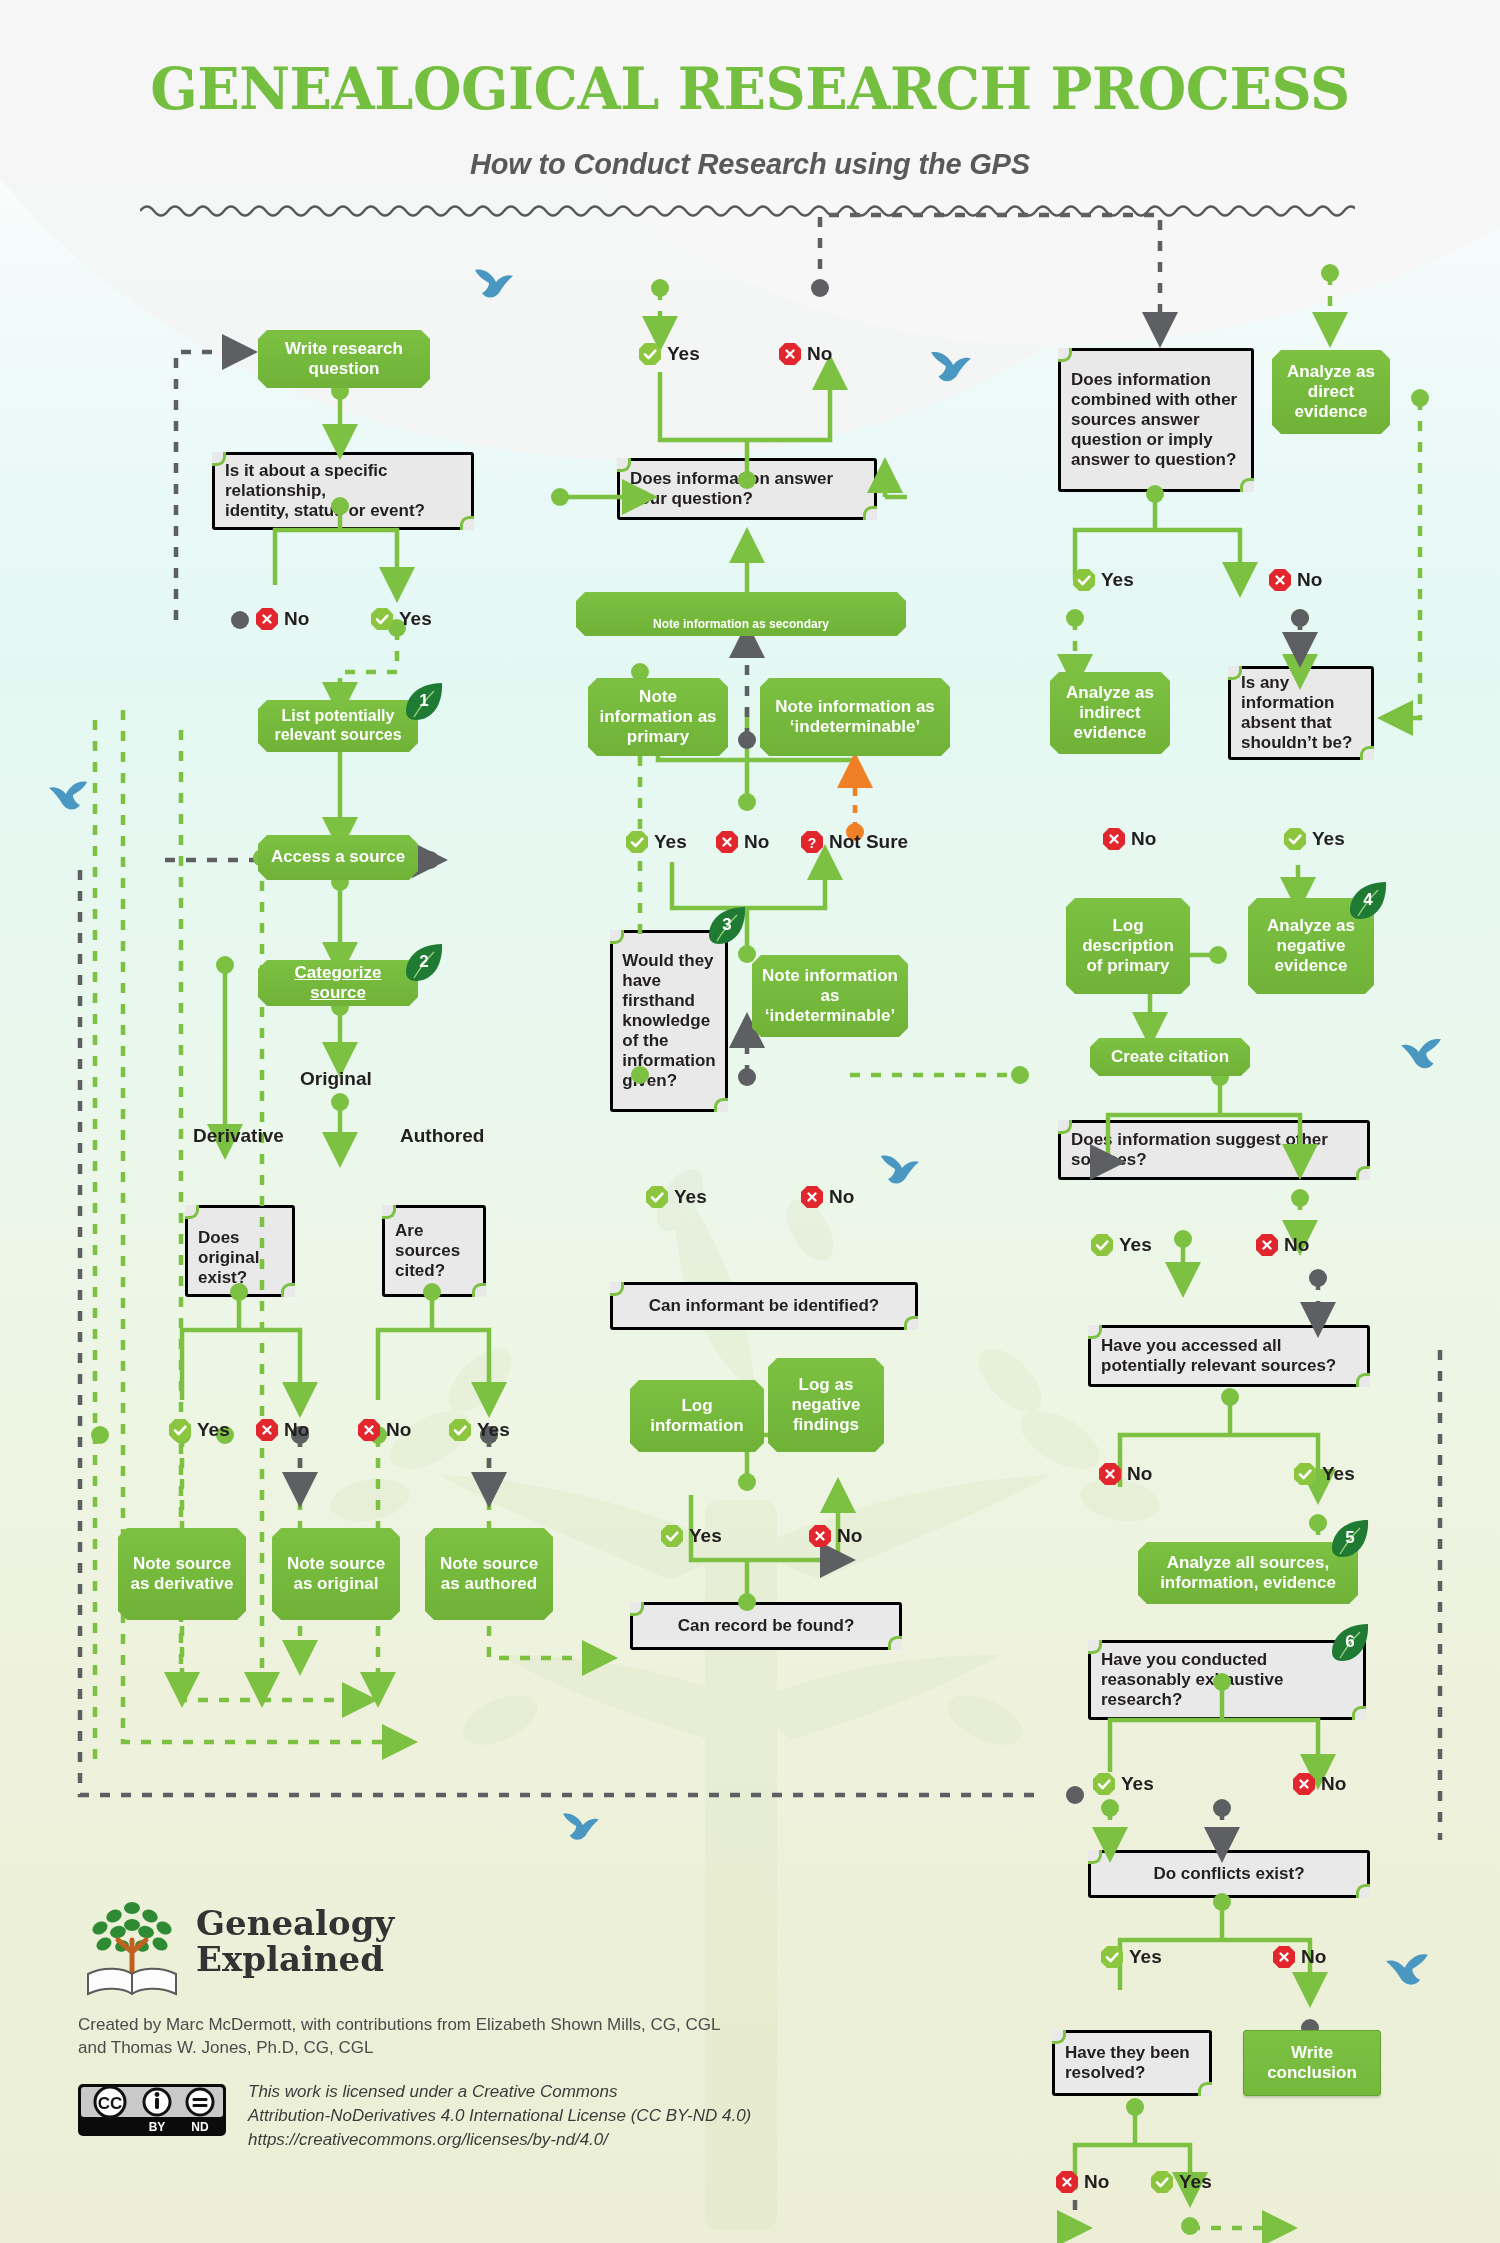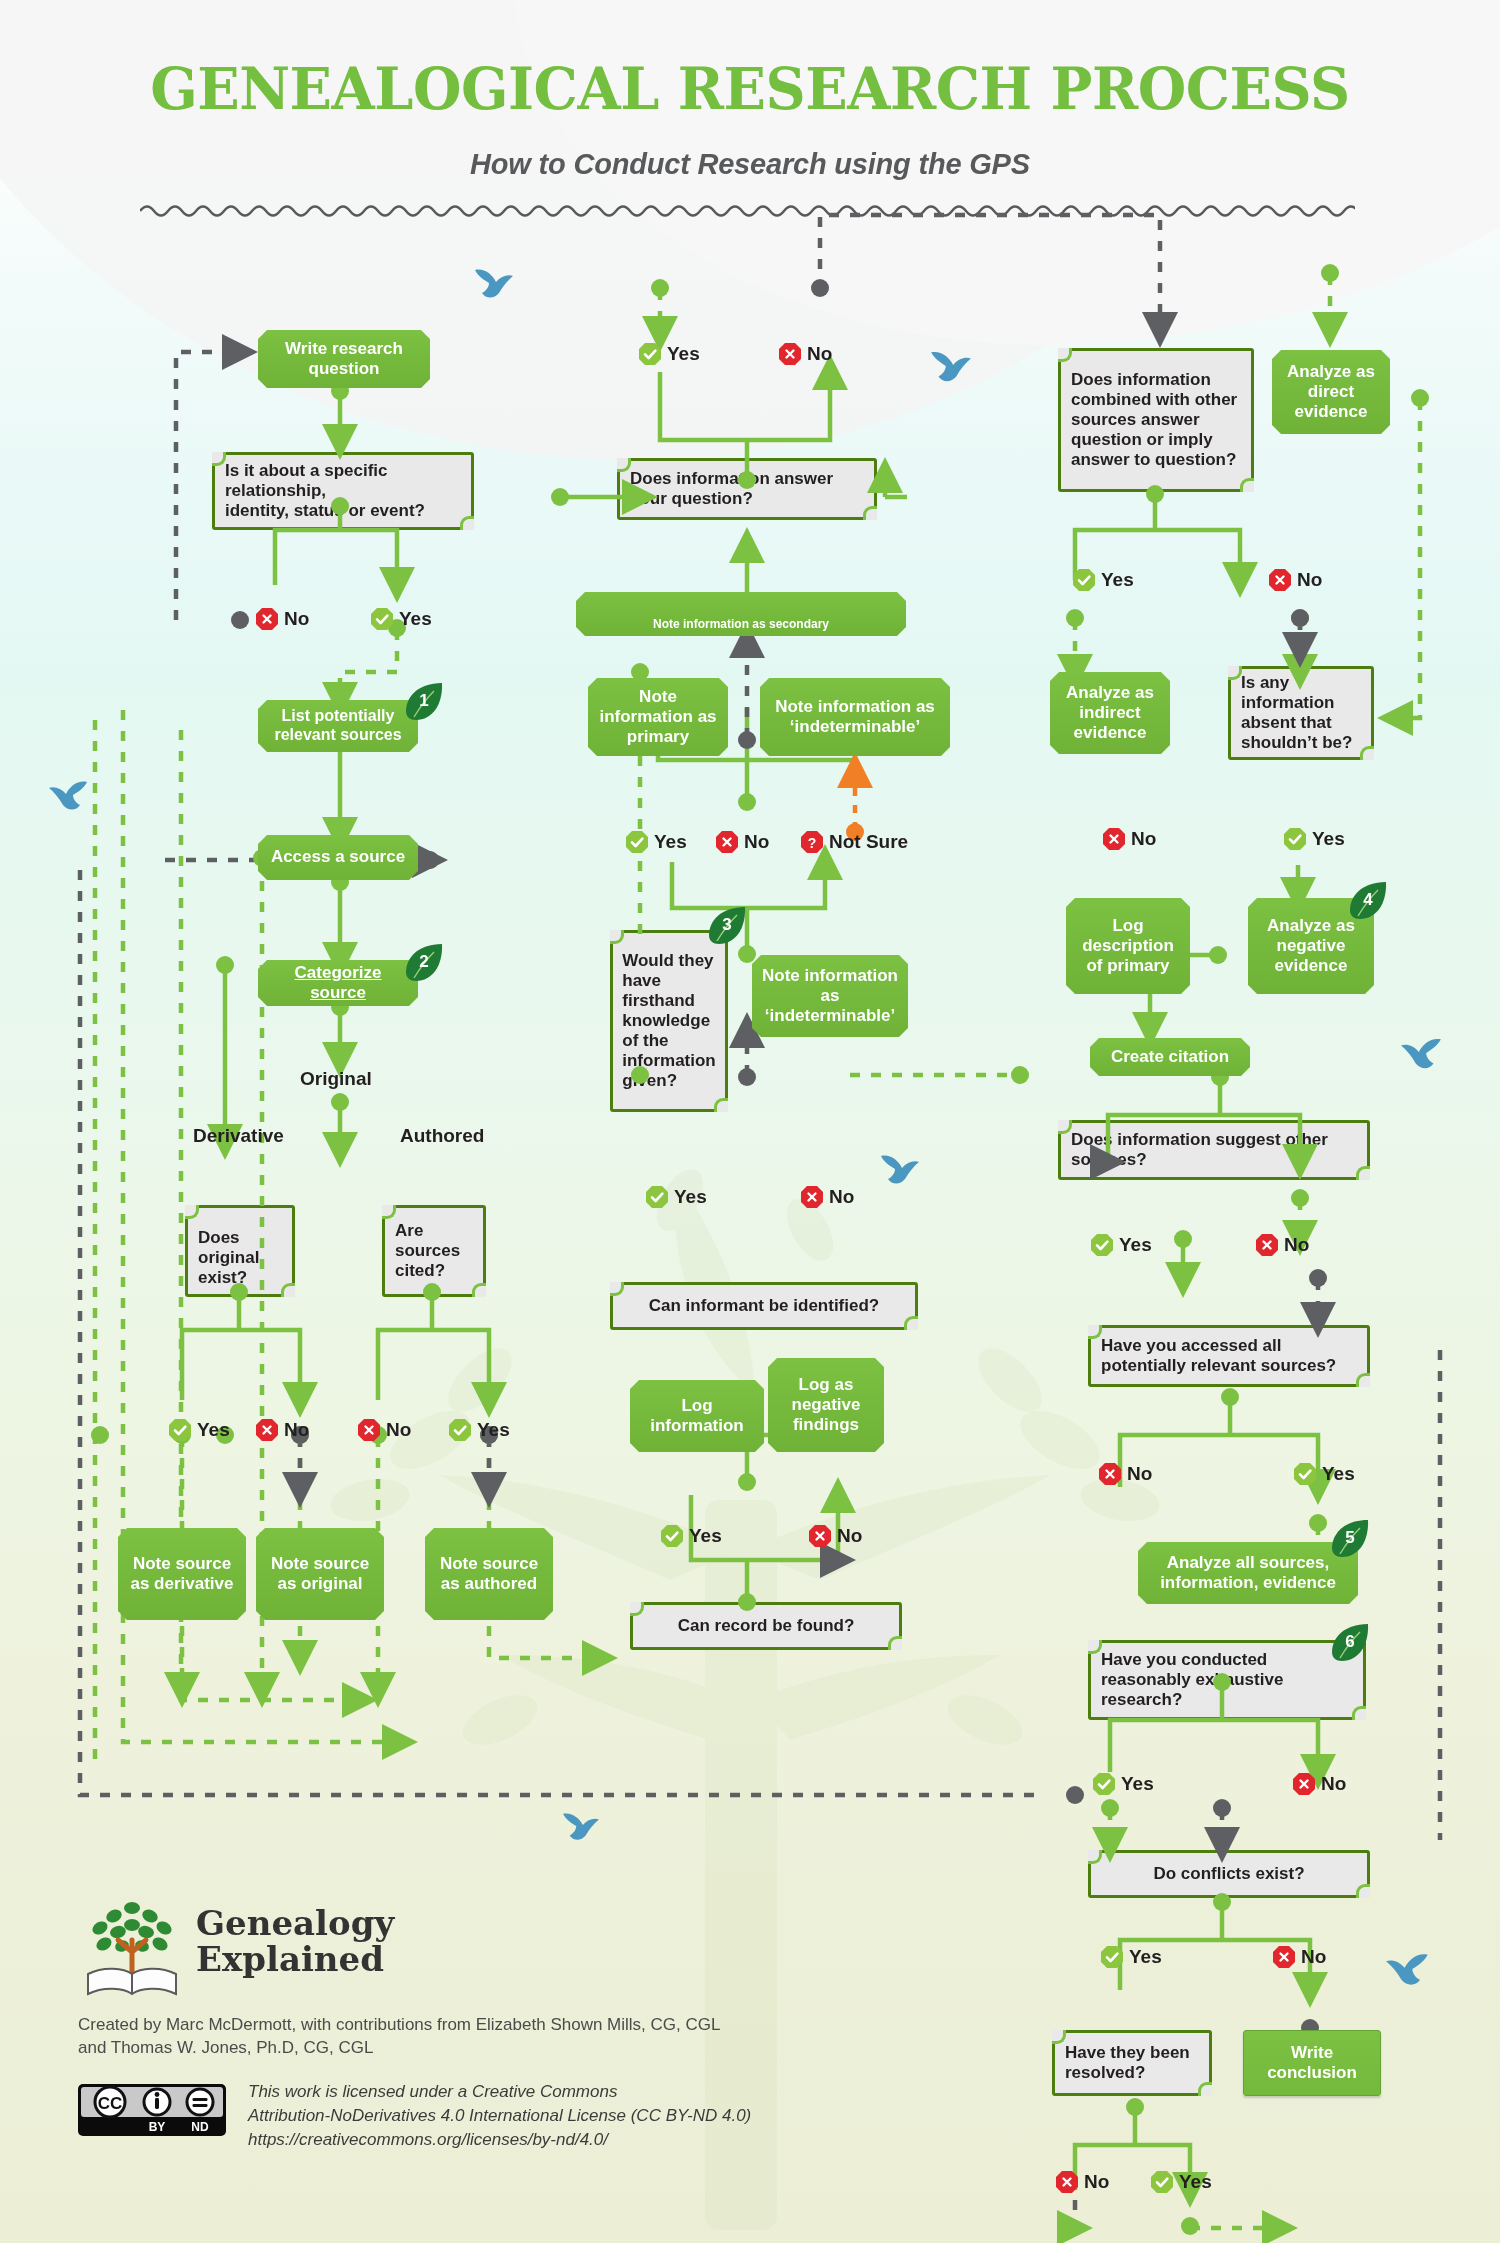--- a/index.html
+++ b/index.html
@@ -57,21 +57,21 @@
     padding:5px 8px;
   }
   .proc.cut { 
     clip-path: polygon(9px 0,calc(100% - 9px) 0,100% 9px,100% calc(100% - 9px),
                        calc(100% - 9px) 100%,9px 100%,0 calc(100% - 9px),0 9px);
     border:none;
     background:linear-gradient(180deg,#7cc142 0%,#6fb237 100%);
   }
   .dec {            
     background:#e9e9e9; color:#231f20; font-weight:bold;
-    border:3px solid #4d7c0f;
+    border:3px solid #000000;
     border-radius:3px;
     padding:6px 10px;
     position:absolute;
   }
   .dec::before, .dec::after{
     content:""; position:absolute; width:11px; height:11px;
     background:#e9e9e9; pointer-events:none;
   }
   .dec::before{ left:-3px; top:-3px; border-right:3px solid #7cc142; border-bottom:3px solid #7cc142;
      border-bottom-right-radius:9px; }
@@ -400,21 +400,21 @@
     <svg class="oct" viewBox="0 0 24 24">
       <polygon points="7,1 17,1 23,7 23,17 17,23 7,23 1,17 1,7" fill="#8cc63f"></polygon>
       <path d="M7 12.4 L10.6 16 L17.4 8.6" stroke="#fff" stroke-width="2.6" fill="none" stroke-linecap="round" stroke-linejoin="round"></path>
     </svg>
       <span>Yes</span>
   </div>
 
   <div class="node proc cut" style="left:118px;top:1528px;width:128px;height:92px;font-size:17px;">
     <span>Note source as derivative</span>
   </div>
-  <div class="node proc cut" style="left:256px;top:1528px;width:128px;height:92px;font-size:17px;">
+  <div class="node proc cut" style="left:272px;top:1528px;width:128px;height:92px;font-size:17px;">
     <span>Note source as original</span>
   </div>
   <div class="node proc cut" style="left:425px;top:1528px;width:128px;height:92px;font-size:17px;">
     <span>Note source as authored</span>
   </div>
 
   <div class="chip" style="left:638px;top:342px;">
     <svg class="oct" viewBox="0 0 24 24">
       <polygon points="7,1 17,1 23,7 23,17 17,23 7,23 1,17 1,7" fill="#8cc63f"></polygon>
       <path d="M7 12.4 L10.6 16 L17.4 8.6" stroke="#fff" stroke-width="2.6" fill="none" stroke-linecap="round" stroke-linejoin="round"></path>

